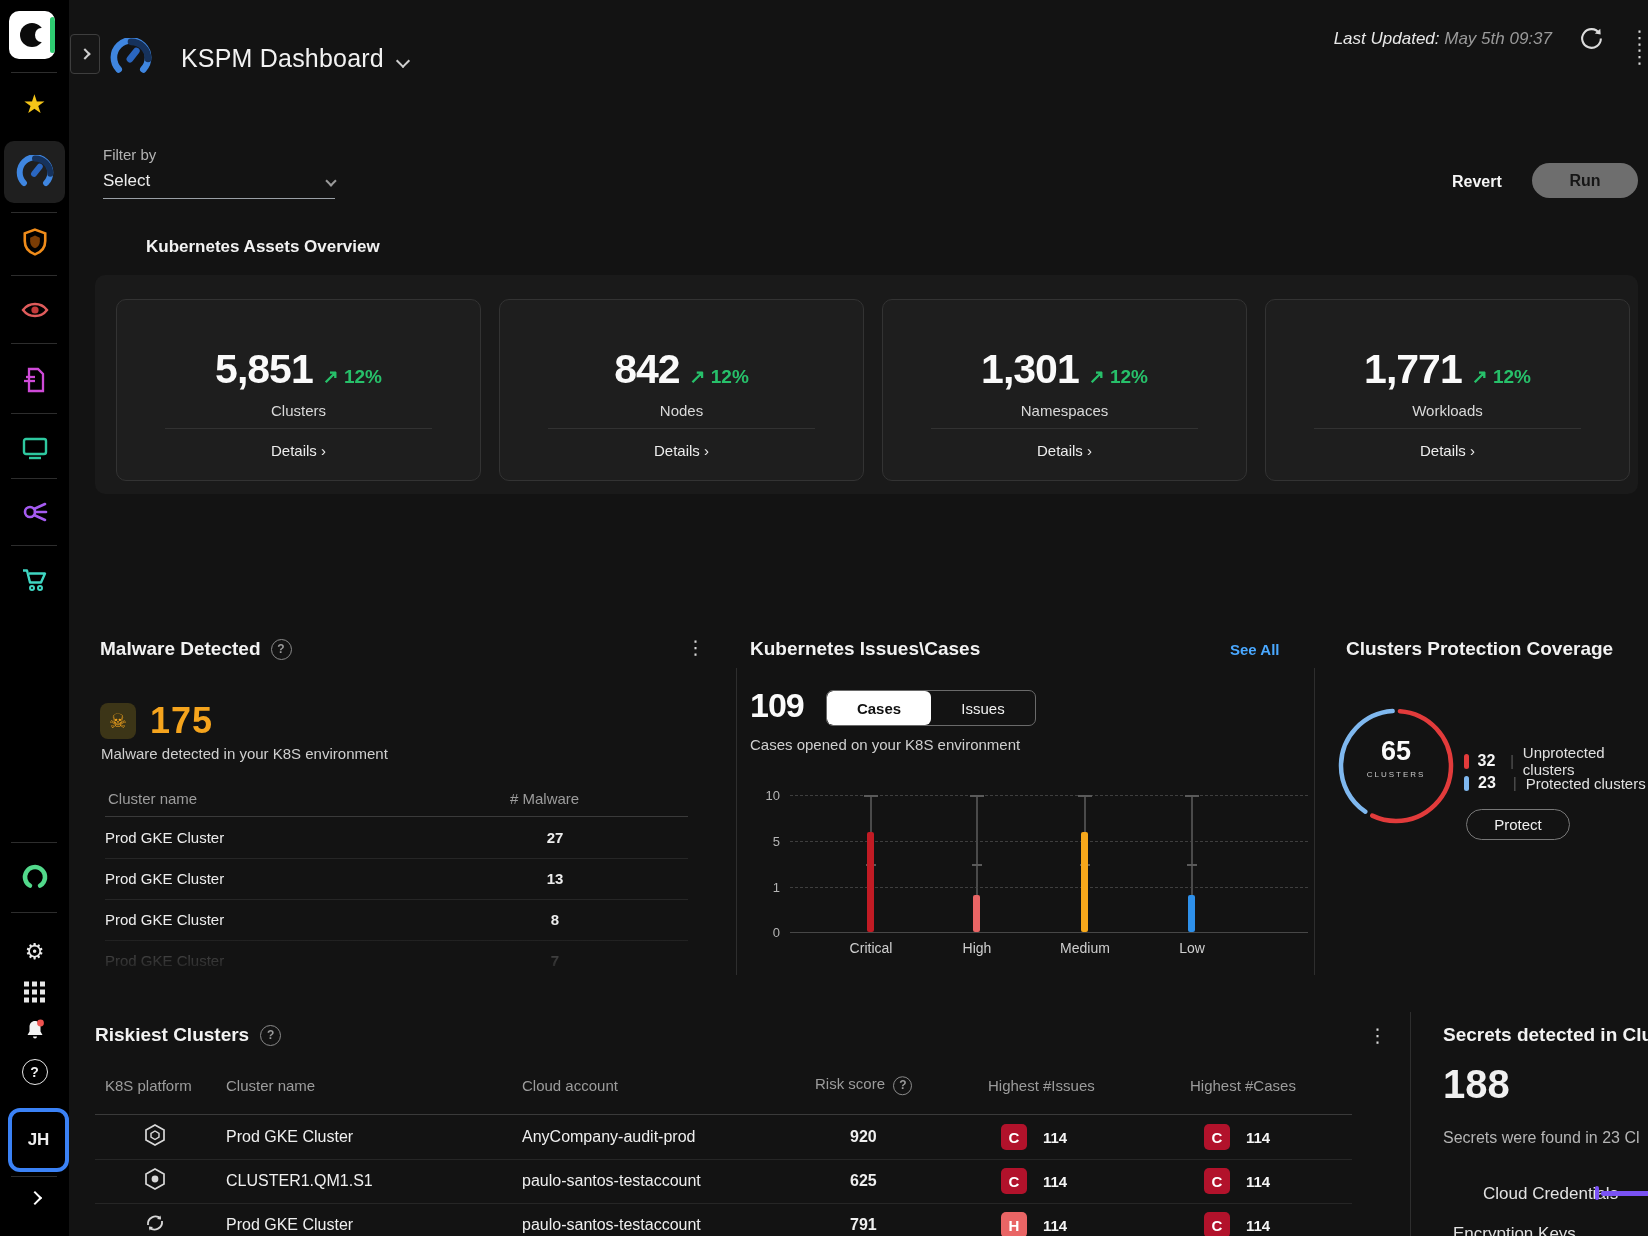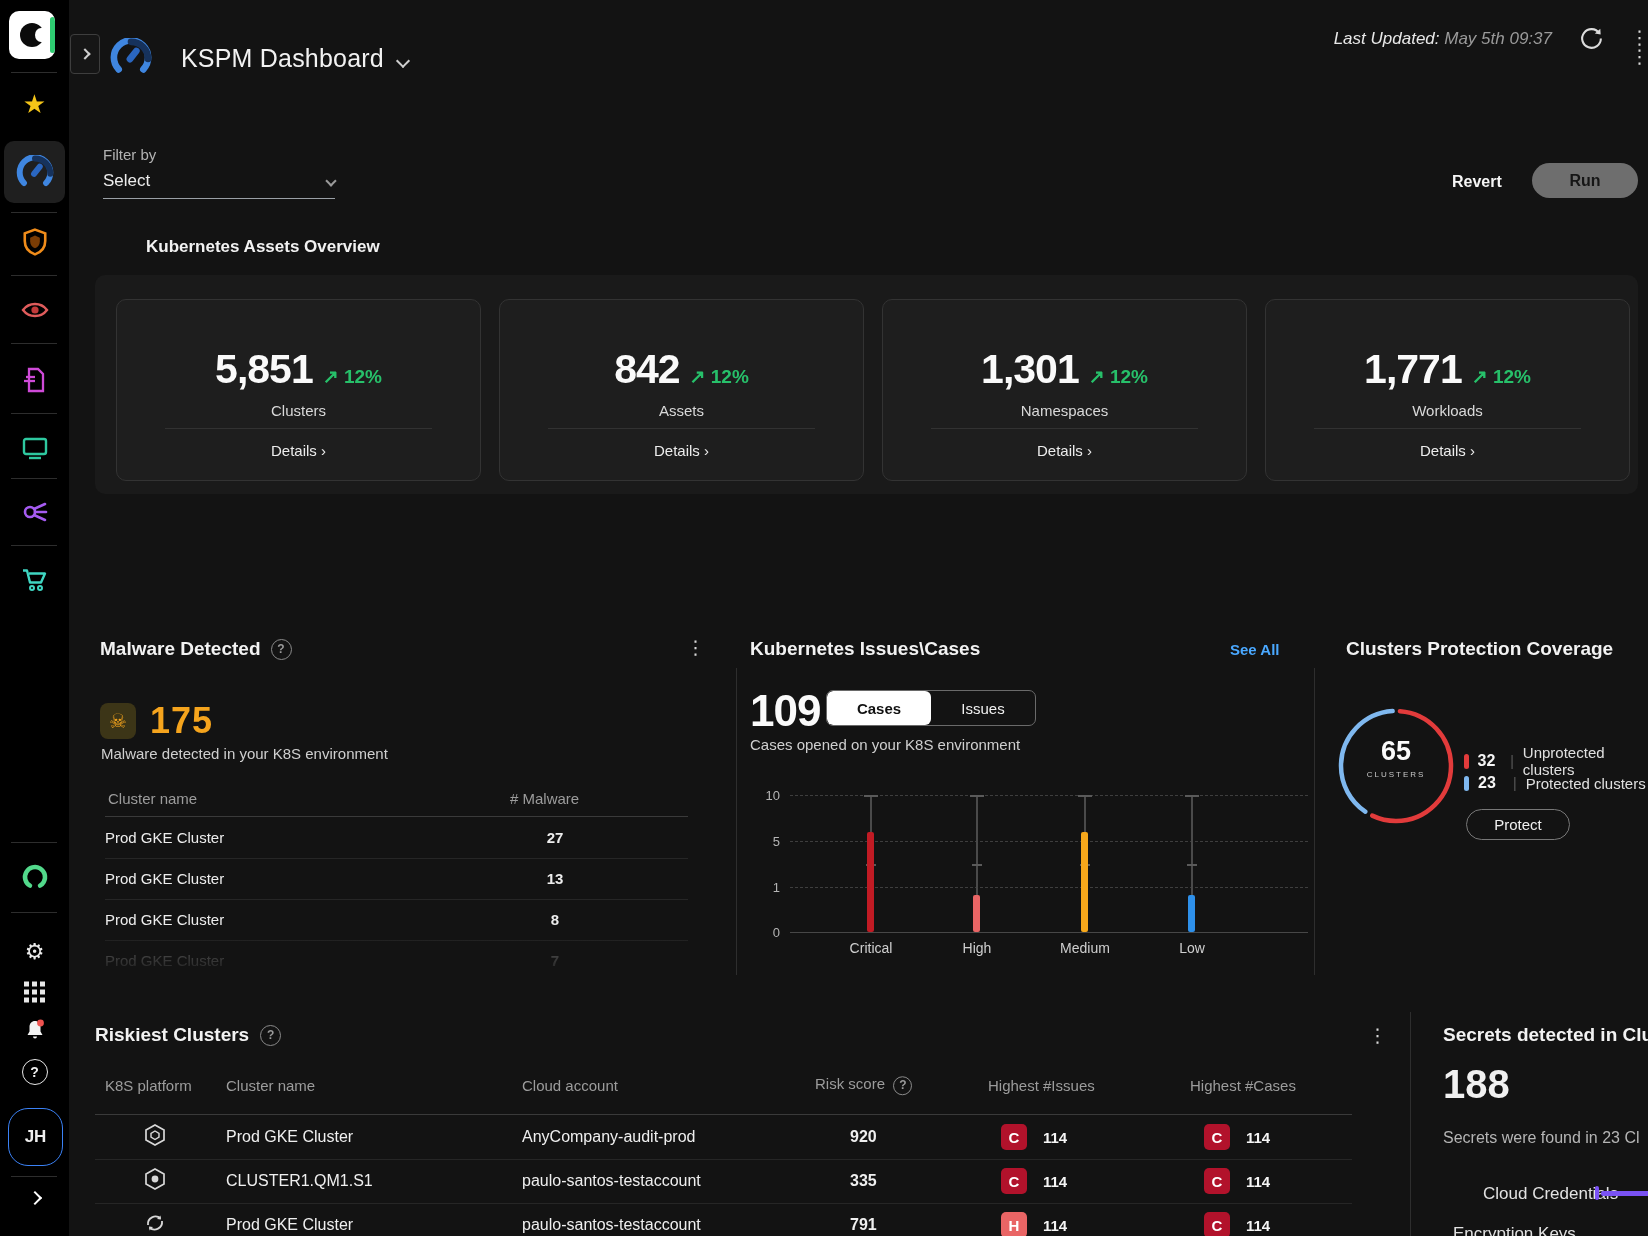--- a/index.html
+++ b/index.html
@@ -42,21 +42,21 @@
   .stat-div{position:absolute;top:128px;left:48px;right:48px;border-top:1px solid #323232;}
   .stat-details{position:absolute;top:142px;width:100%;text-align:center;font-size:15px;color:#ececec;cursor:pointer;}
   .vdiv{position:absolute;width:1px;background:#2e2e2e;}
   .tbl-head{font-size:15px;color:#9c9c9c;}
   .mal-row{position:absolute;left:105px;width:583px;height:41px;border-bottom:1px solid #262626;
     display:flex;align-items:center;font-size:15px;color:#ededed;}
   .mal-count{position:absolute;left:420px;width:60px;text-align:center;font-weight:600;}
   .skull-tile{width:36px;height:36px;background:#3c3517;border-radius:8px;display:flex;align-items:center;justify-content:center;
     font-size:20px;color:#f0a11c;}
   .mal-num{font-size:36px;font-weight:700;color:#f5a41d;letter-spacing:1px;}
-  .big-num{font-size:44px;font-weight:600;color:#fafafa;letter-spacing:-1px;}
+  .big-num{font-size:34px;font-weight:600;color:#fafafa;letter-spacing:-1px;}
   .toggle{display:flex;border:1px solid #6a6a6a;border-radius:7px;overflow:hidden;height:34px;}
   .seg{width:104px;display:flex;align-items:center;justify-content:center;font-size:15px;cursor:pointer;}
   .seg.active{background:#fff;color:#111;font-weight:700;border-radius:6px;}
   .seg.idle{color:#f0f0f0;background:transparent;}
   .see-all{font-size:15px;font-weight:600;color:#4aa8ff;cursor:pointer;}
   .chart-sub{font-size:15px;color:#cfcfcf;}
   .gridline{position:absolute;left:42px;right:0;border-top:1px dashed #3e3e3e;}
   .gridline.zero{border-top:1.5px solid #474747;}
   .ytick{position:absolute;left:0;width:32px;text-align:right;font-size:13px;color:#b5b5b5;transform:translateY(-50%);}
   .whisker{position:absolute;width:2px;background:#4a4a4a;}
@@ -75,21 +75,21 @@
   .rk-head{position:absolute;top:1085px;font-size:15px;color:#9c9c9c;transform:translateY(-50%);}
   .rk-row{position:absolute;left:95px;width:1257px;height:44px;border-bottom:1px solid #262626;}
   .rk-cell{position:absolute;top:50%;transform:translateY(-50%);font-size:16px;color:#efefef;}
   .sev-badge{position:absolute;top:50%;transform:translateY(-50%);width:26px;height:26px;border-radius:5px;background:#b2122b;
     color:#fff;font-size:15px;font-weight:700;display:flex;align-items:center;justify-content:center;}
   .sev-badge[data-sev="H"]{background:#e96565;}
   .sev-count{position:absolute;top:50%;transform:translateY(-50%);font-size:15px;font-weight:700;color:#f5f5f5;}
   .secret-item{font-size:17px;color:#e2e2e2;}
   .fade-bottom{position:absolute;left:95px;top:930px;width:600px;height:48px;
     background:linear-gradient(to bottom,rgba(19,19,19,0),rgba(19,19,19,1));pointer-events:none;}
-  .avatar-box{position:absolute;left:8px;top:1108px;width:53px;height:56px;border:1px solid #3b82f6;border-radius:20px;
+  .avatar-box{position:absolute;left:8px;top:1108px;width:53px;height:56px;border:4px solid #3b82f6;border-radius:12px;
     display:flex;align-items:center;justify-content:center;font-size:17px;font-weight:700;color:#eee;cursor:pointer;}
   .dot9{display:inline-grid;grid-template-columns:repeat(3,5px);gap:3px;}
   .dot9 i{width:5px;height:5px;background:#e8e8e8;display:block;}
 </style>
 </head>
 <body>
 
 <div class="abs sidebar">
   <div class="logo-tile">
     <div class="logo-glyph"></div>
@@ -245,21 +245,21 @@
       </div>
     <div class="stat-label">Clusters</div>
     <div class="stat-div"></div>
     <div class="stat-details"><span>Details</span> ›</div>
   </div>
   <div class="stat-card" style="left:404px;">
     <div class="stat-num-row">
         <span class="stat-num">842</span>
       <span class="stat-delta">↗ <span>12%</span></span>
       </div>
-    <div class="stat-label">Assets</div>
+    <div class="stat-label">Nodes</div>
     <div class="stat-div"></div>
     <div class="stat-details"><span>Details</span> ›</div>
   </div>
   <div class="stat-card" style="left:787px;">
     <div class="stat-num-row">
         <span class="stat-num">1,301</span>
       <span class="stat-delta">↗ <span>12%</span></span>
       </div>
     <div class="stat-label">Namespaces</div>
     <div class="stat-div"></div>
@@ -420,21 +420,21 @@
 
 <div class="rk-row" style="top:1159px;">
   <span class="rk-cell" style="left:48px;">
     <svg width="24" height="24" viewBox="0 0 24 24">
         <polygon points="12,2 21,7 21,17 12,22 3,17 3,7" fill="none" stroke="#d8d8d8" stroke-width="1.7"></polygon>
         <circle cx="12" cy="12" r="3.4" fill="#d8d8d8"></circle>
       </svg>
   </span>
   <span class="rk-cell" style="left:131px;">CLUSTER1.QM1.S1</span>
   <span class="rk-cell" style="left:427px;">paulo-santos-testaccount</span>
-  <span class="rk-cell" style="left:755px;font-weight:600;">335</span>
+  <span class="rk-cell" style="left:755px;font-weight:600;">625</span>
   <span class="sev-badge" style="left:906px;" data-sev="C">C</span>
   <span class="sev-count" style="left:948px;">114</span>
   <span class="sev-badge" style="left:1109px;" data-sev="C">C</span>
   <span class="sev-count" style="left:1151px;">114</span>
 </div>
 
 <div class="rk-row" style="top:1203px;">
   <span class="rk-cell" style="left:48px;">
     <svg width="24" height="24" viewBox="0 0 24 24">
         <path d="M5 14 A7.5 7.5 0 0 1 17.5 7.5" fill="none" stroke="#d8d8d8" stroke-width="1.8"></path>

